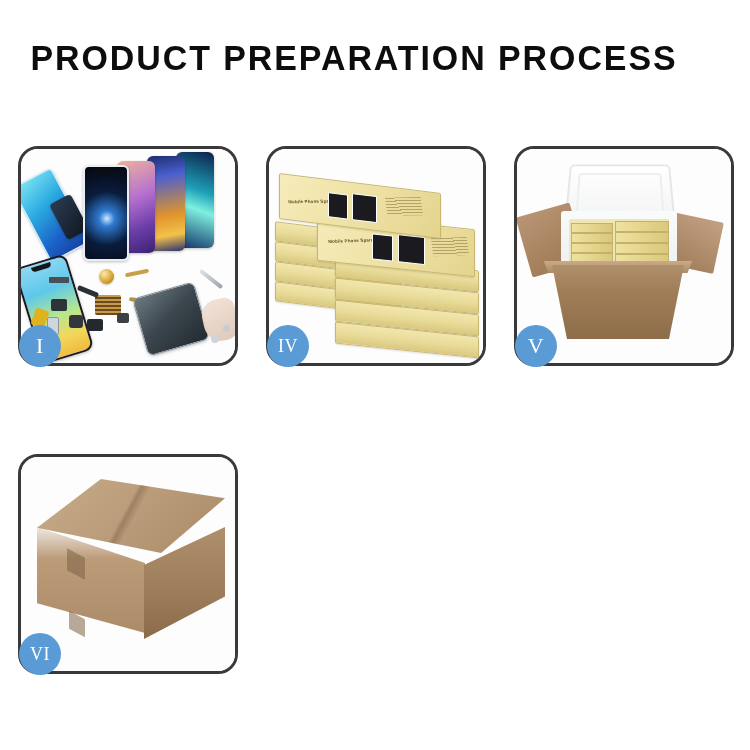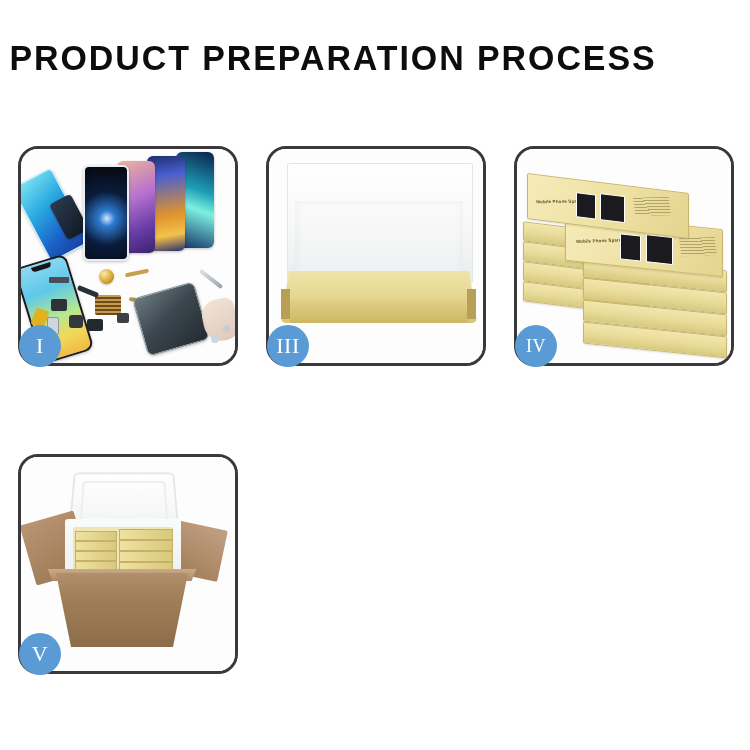--- a/index.html
+++ b/index.html
@@ -22,20 +22,21 @@
     background: #ffffff;
   }
 
   
   .header {
     position: absolute;
     top: 38px;
     left: 0;
     width: 628px;
     text-align: center;
+    padding-left: 21px;
   }
   .title {
     font-family: "Liberation Sans", sans-serif;
     font-size: 35px;
     font-weight: 700;
     letter-spacing: 2.0px;
     line-height: 40px;
     color: #0d0d0d;
     white-space: nowrap;
     transform: scaleX(0.97);
@@ -442,32 +443,20 @@
         <div class="ph p7"></div>
         <div class="tweezer"></div>
         <div class="hand"></div>
         <div class="chiplet" style="left:190px;top:186px;width:8px;height:8px;background:#cfd4d9;border-radius:50%;"></div>
         <div class="chiplet" style="left:202px;top:176px;width:7px;height:7px;background:#c6ccd2;border-radius:50%;"></div>
       </div>
       <div class="badge">I</div>
     </div>
 
 
-    <div class="panel">
-      <div class="panel-clip">
-        <div class="box3-lid"></div>
-        <div class="box3-foam"></div>
-        <div class="box3-grey"></div>
-        <div class="box3-tray"></div>
-        <div class="box3-side"></div>
-        <div class="box3-flapL"></div>
-        <div class="box3-flapR"></div>
-      </div>
-      <div class="badge">III</div>
-    </div>
 
     <div class="panel">
       <div class="panel-clip">
         <div class="stack">
 
           <div class="sbox" style="left:2px;top:52px;width:124px;height:18px;transform:skewY(7deg);"></div>
           <div class="sbox" style="left:2px;top:72px;width:124px;height:18px;transform:skewY(7deg);"></div>
           <div class="sbox" style="left:2px;top:92px;width:124px;height:18px;transform:skewY(7deg);"></div>
           <div class="sbox" style="left:2px;top:112px;width:124px;height:18px;transform:skewY(7deg);"></div>
 
@@ -509,15 +498,26 @@
           <div class="bar" style="left:46px;top:13px;width:52px;height:9px;"></div>
           <div class="bar" style="left:46px;top:24px;width:52px;height:9px;"></div>
           <div class="bar" style="left:46px;top:35px;width:52px;height:9px;"></div>
         </div>
         <div class="v-carton-rim"></div>
         <div class="v-carton"></div>
       </div>
       <div class="badge">V</div>
     </div>
 
+    <div class="panel">
+      <div class="panel-clip">
+        <div class="c-top"></div>
+        <div class="c-top-seam"></div>
+        <div class="c-left"></div>
+        <div class="c-right"></div>
+        <div class="c-tape" style="left:46px;top:96px;width:18px;height:22px;transform:skewY(28deg);"></div>
+        <div class="c-tape" style="left:48px;top:158px;width:16px;height:18px;transform:skewY(28deg);"></div>
+      </div>
+      <div class="badge wide">VI</div>
+    </div>
 
   </div>
 </div>
 
 </body></html>

